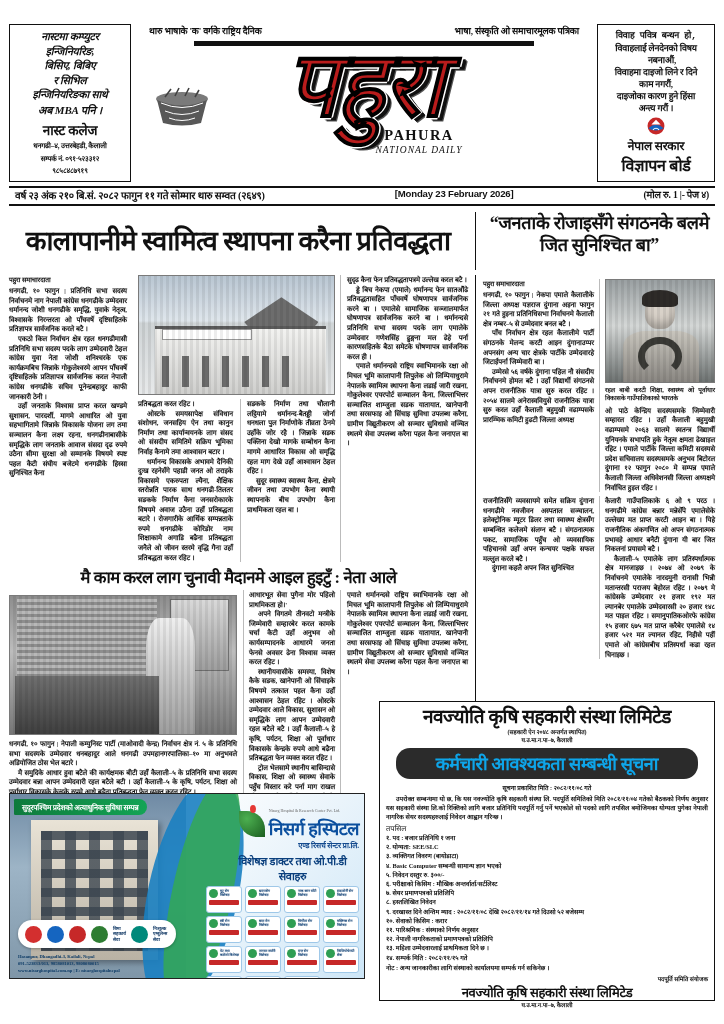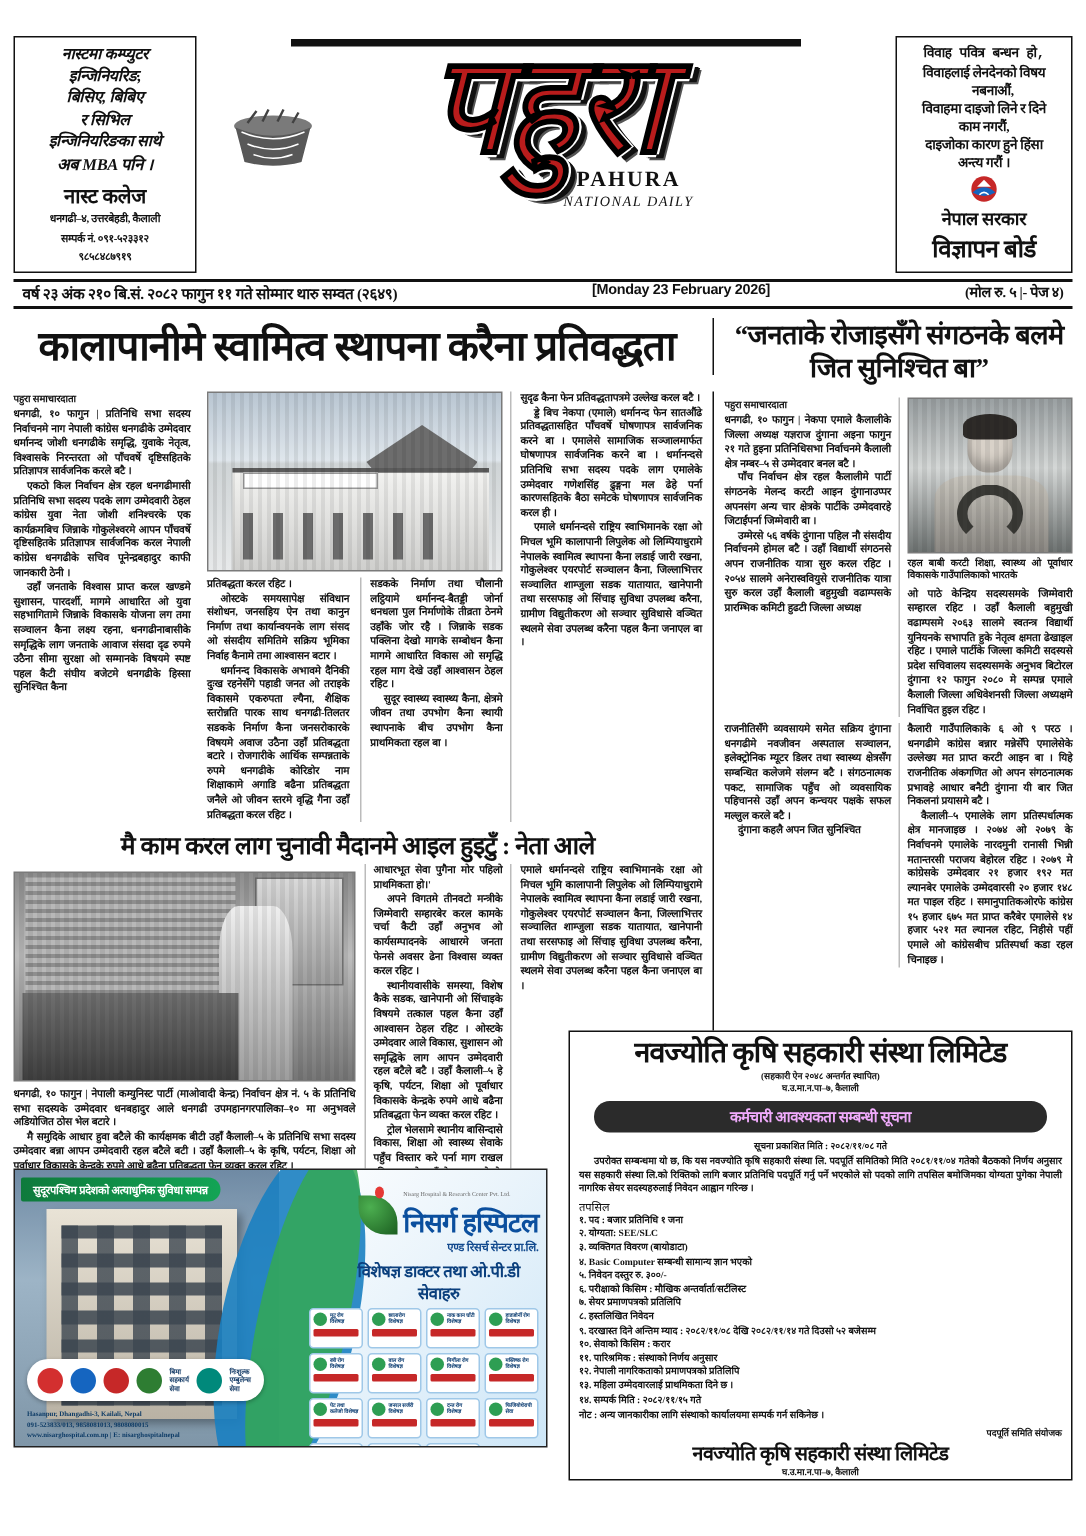--- a/index.html
+++ b/index.html
@@ -169,21 +169,21 @@
     display: flex;
     margin-top: 6px;
     align-items: flex-start;
   }
   .head-left {
     flex: 1 1 auto;
     padding-right: 8px;
     border-right: 1.2px solid #111;
   }
   .head-left h1 {
-    margin: 4px;
+    margin: 14px;
     font-size: 27px;
     line-height: 30px;
     font-weight: 700;
     letter-spacing: -0.6px;
     text-align: center;
   }
   .head-right {
     flex: 0 0 239px;
     padding-left: 8px;
   }
@@ -458,23 +458,23 @@
     height: 300px;
     padding: 4px 6px;
     background:#fff;
   }
   .coop-title {
     font-size: 19px; font-weight: 700; text-align: center;
     letter-spacing: -0.5px; line-height: 22px;
   }
   .coop-sub { font-size: 6px; text-align:center; font-weight:600; line-height:8px;}
   .coop-banner {
-    background: #2b2b2b; color:#f0abfc;
+    background: #2b2b2b; color:#0ea5e9;
     border-radius: 14px;
-    text-align:center; font-size:10px; font-weight:700;
+    text-align:center; font-size:18px; font-weight:700;
     padding: 3px 4px 4px 4px;
     margin: 4px 10px;
     letter-spacing:-0.3px;
   }
   .coop-date{font-size:6.2px;text-align:center;font-weight:700;margin:3px 0 2px 0;}
   .coop-para{font-size:6.4px;line-height:9px;text-align:justify;text-indent:10px;font-weight:600;}
   .coop-list-h{font-size:7.4px;font-weight:400;margin-top:2px;}
   .coop-li{font-size:6.4px;line-height:9.2px;font-weight:600;}
   .coop-note{font-size:6.4px;line-height:9px;font-weight:600;margin-top:1px;}
   .coop-sig{font-size:6px;text-align:right;font-weight:700;margin-top:3px;}
@@ -495,20 +495,24 @@
       <span class="adv-line">र सिभिल</span>
       <span class="adv-line">इन्जिनियरिङका साथे</span>
       <span class="adv-line bold-mba">अब MBA पनि ।</span>
       <span class="college-name">नास्ट कलेज</span>
       <span class="college-sub">धनगढी–४, उत्तरबेहडी, कैलाली</span>
       <span class="college-sub">सम्पर्क नं. ०९१-५२३३१२</span>
       <span class="college-sub">९८५८४८७९१९</span>
     </div>
 
     <div class="mh-center">
+      <div class="mh-taglines">
+        <span>थारु भाषाके 'क' वर्गके राष्ट्रिय दैनिक</span>
+        <span>भाषा, संस्कृति ओ समाचारमूलक पत्रिका</span>
+      </div>
       <div class="logo-wrap">
         <div class="logo-rule-top"></div>
         <div class="logo-title">पहुरा</div>
         <svg class="basket" viewBox="0 0 62 40">
           <ellipse cx="31" cy="12" rx="26" ry="7" fill="#6f6f6f"></ellipse>
           <path d="M6 13 Q31 24 56 13 L50 36 Q31 41 12 36 Z" fill="#4a4a4a"></path>
           <path d="M10 16 Q31 25 52 16" stroke="#fff" stroke-width="1" fill="none"></path>
           <path d="M14 24 Q31 31 48 24" stroke="#fff" stroke-width="1" fill="none"></path>
           <path d="M18 31 Q31 36 44 31" stroke="#fff" stroke-width="1" fill="none"></path>
           <path d="M14 10 L20 2 M24 9 L28 1 M34 9 L38 1 M44 10 L48 3" stroke="#333" stroke-width="1.6"></path>
@@ -535,21 +539,21 @@
         <path d="M11 18 Q15 14 19 18" stroke="#fff" stroke-width="1.4" fill="none"></path>
       </svg>
       <span class="gov-line1">नेपाल सरकार</span>
       <span class="gov-line2">विज्ञापन बोर्ड</span>
     </div>
   </div>
 
   <div class="dateline">
     <span class="dl-left">वर्ष २३  अंक  २१०  बि.सं. २०८२ फागुन ११ गते सोम्मार   थारु सम्वत (२६४९)</span>
     <span class="dl-mid">[Monday 23 February  2026]</span>
-    <span class="dl-right">(मोल रु. ५ |- पेज ४)</span>
+    <span class="dl-right">(मोल रु. 1 |- पेज ४)</span>
   </div>
 
   <div class="heads">
     <div class="head-left">
       <h1>कालापानीमे स्वामित्व स्थापना करैना प्रतिवद्धता</h1>
     </div>
     <div class="head-right">
       <h2>“जनताके रोजाइसँगे संगठनके बलमे जित सुनिश्चित बा”</h2>
     </div>
   </div>

